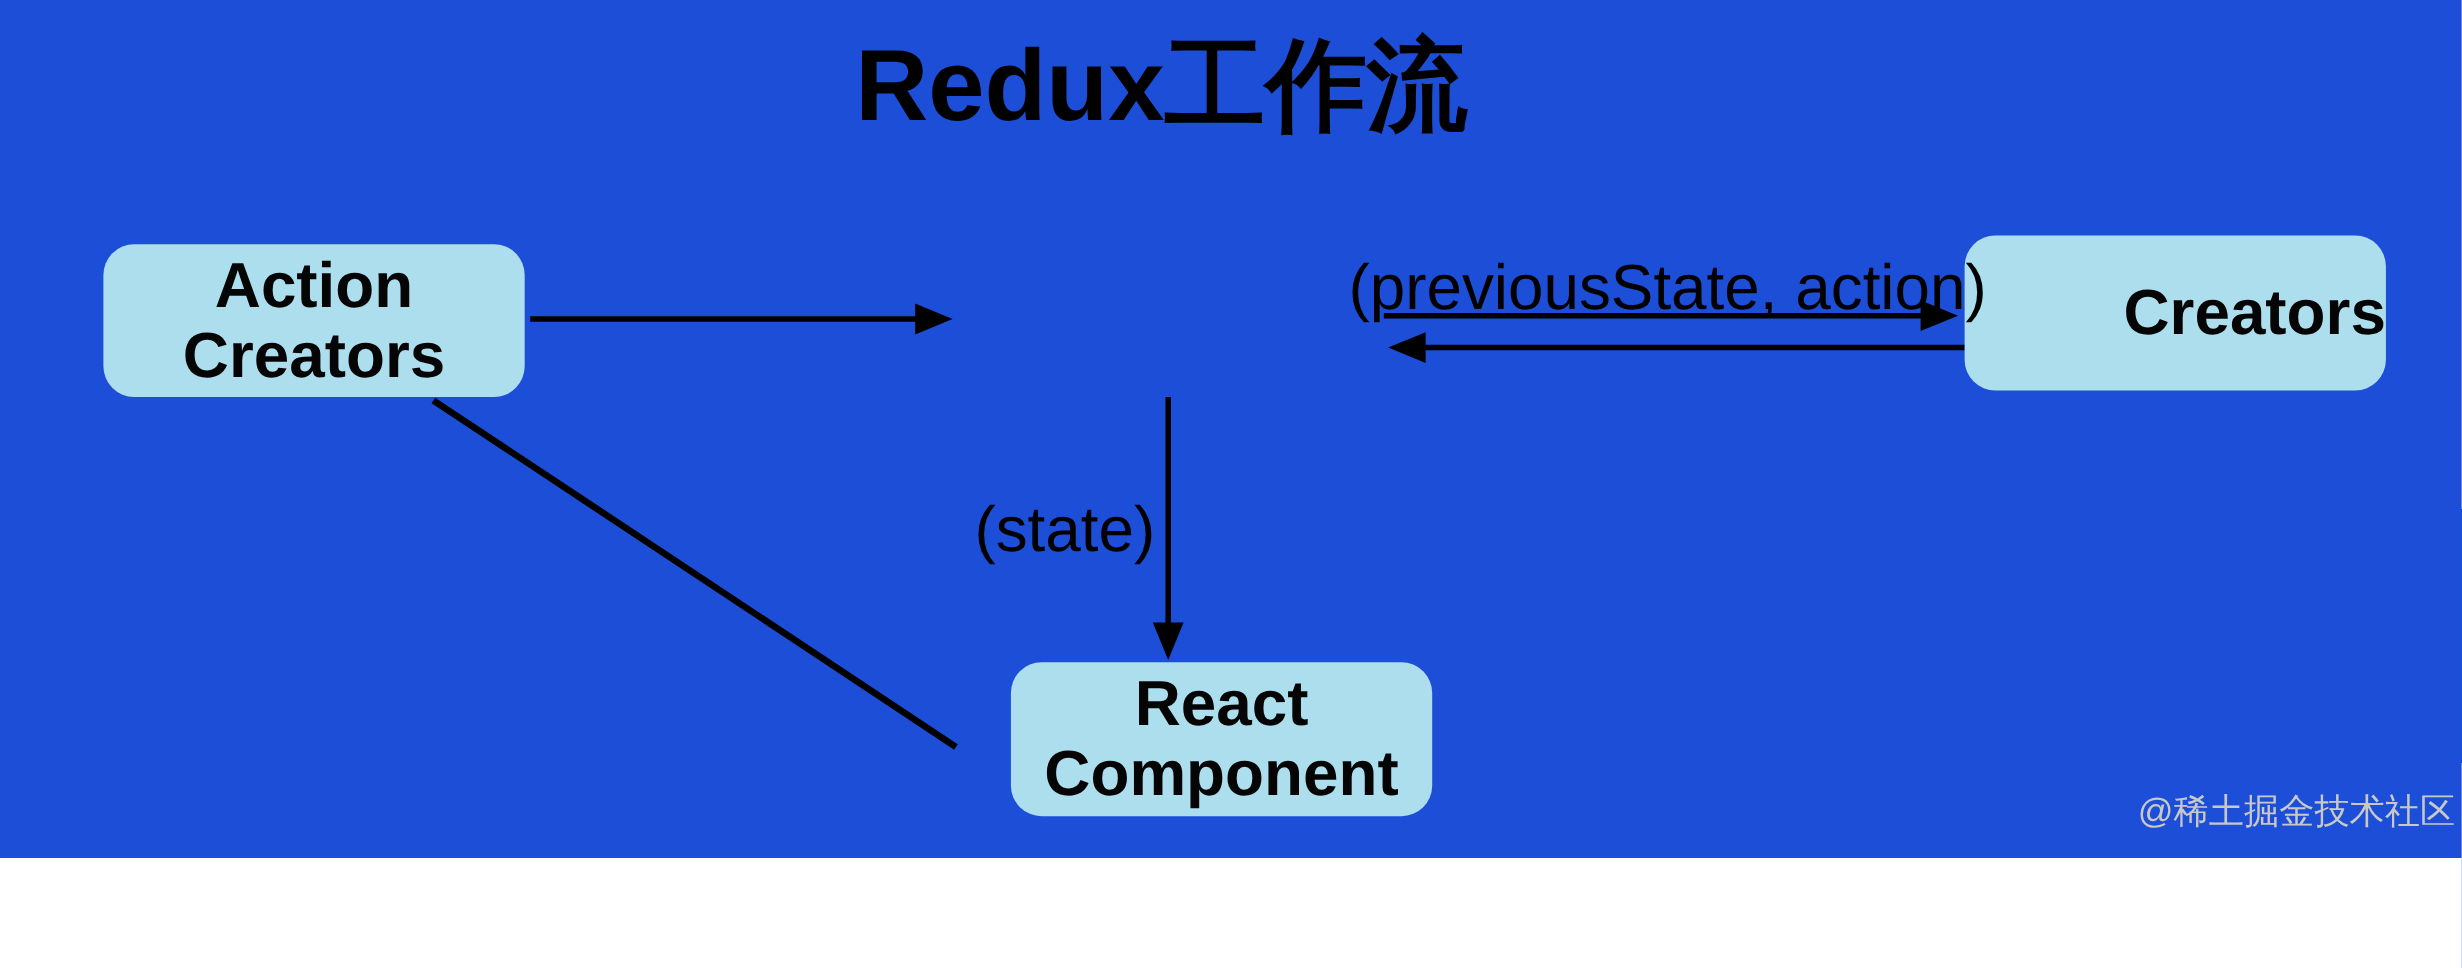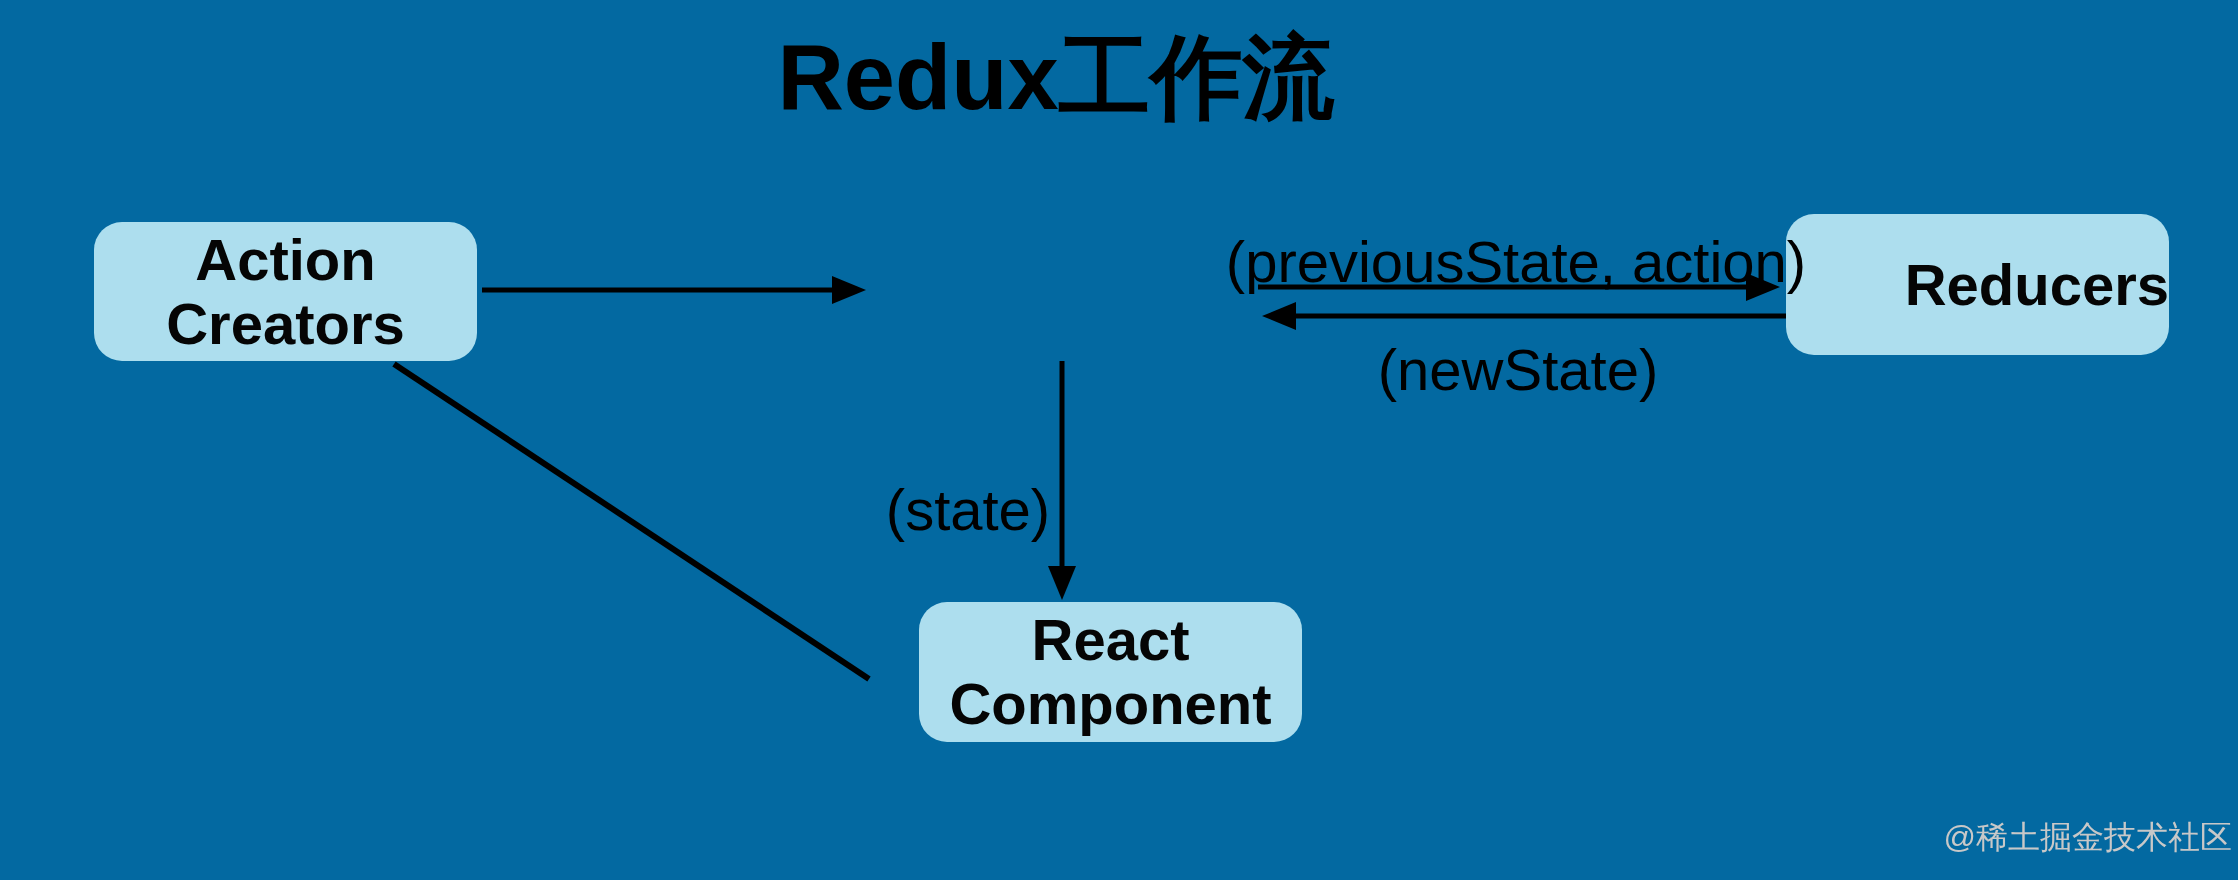--- a/index.html
+++ b/index.html
@@ -4,22 +4,22 @@
 <style>
   html, body {
     margin: 0;
     padding: 0;
     background: #ffffff;
     font-family: "Liberation Sans", "DejaVu Sans", sans-serif;
   }
   #canvas {
     position: relative;
     width: 2238px;
-    height: 880px;
-    background: #0369a1;
+    height: 780px;
+    background: #1d4ed8;
     overflow: hidden;
   }
   .title {
     position: absolute;
     left: 406px;
     top: 16px;
     width: 1300px;
     text-align: center;
     font-size: 92px;
     font-weight: 600;
@@ -47,21 +47,21 @@
   .edge-label {
     position: absolute;
     font-size: 58px;
     color: #000000;
     text-align: center;
     white-space: nowrap;
   }
   #label-dispatch { left: 454px;  top: 224px; width: 440px; }
   #label-prev     { left: 1216px; top: 228px; width: 600px; }
   #label-new      { left: 1318px; top: 336px; width: 400px; }
-  #label-state    { left: 768px;  top: 476px; width: 400px; }
+  #label-state    { left: 768px;  top: 448px; width: 400px; }
 
   #edge-layer {
     position: absolute;
     left: 0; top: 0;
     width: 2238px;
     height: 880px;
   }
   #edge-layer line { stroke: #000000; stroke-width: 5; }
   #edge-layer line.thick { stroke-width: 6; }
   #edge-layer polygon { fill: #000000; }
@@ -98,29 +98,28 @@
 
     <line class="thick" x1="394" y1="364" x2="869" y2="679"></line>
   </svg>
 
   <div class="node" id="node-action-creators">
     <span>Action Creators</span>
   </div>
 
 
   <div class="node" id="node-reducers">
-    <span>Reducers</span>
+    <span>Creators</span>
   </div>
 
   <div class="node" id="node-react-component">
     <span>React Component</span>
   </div>
 
 
   <div class="edge-label" id="label-prev">(previousState, action)</div>
 
-  <div class="edge-label" id="label-new">(newState)</div>
 
   <div class="edge-label" id="label-state">(state)</div>
 
   <div class="watermark">@稀土掘金技术社区</div>
 
 </div>
 
 </body></html>

